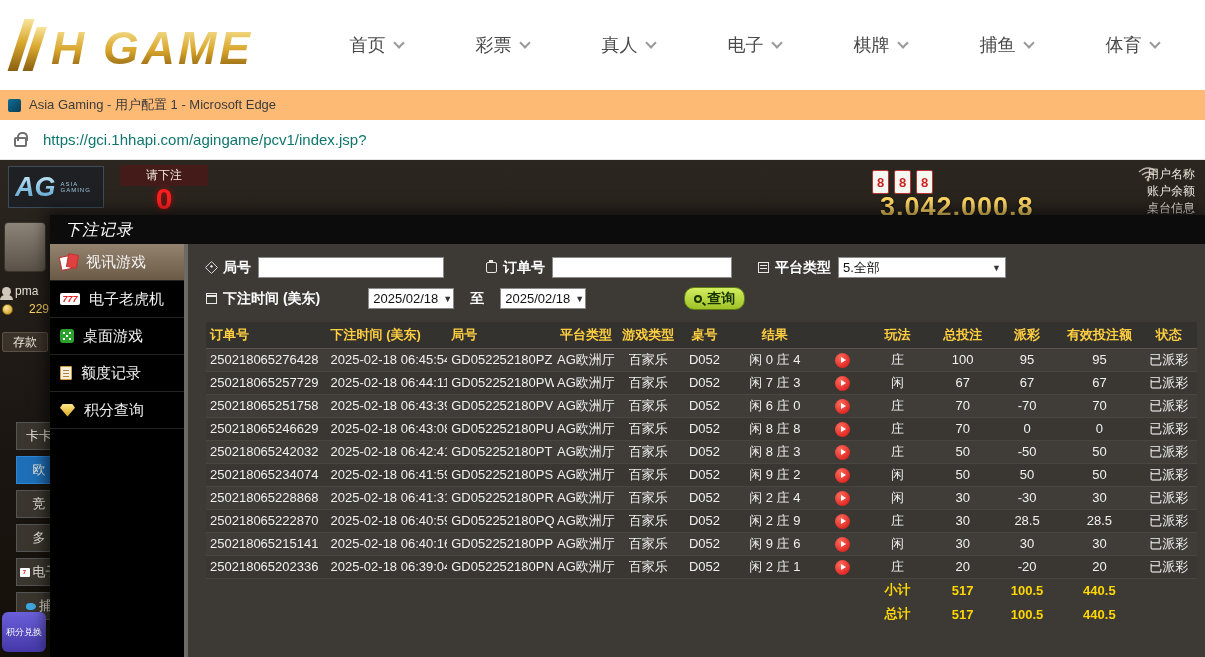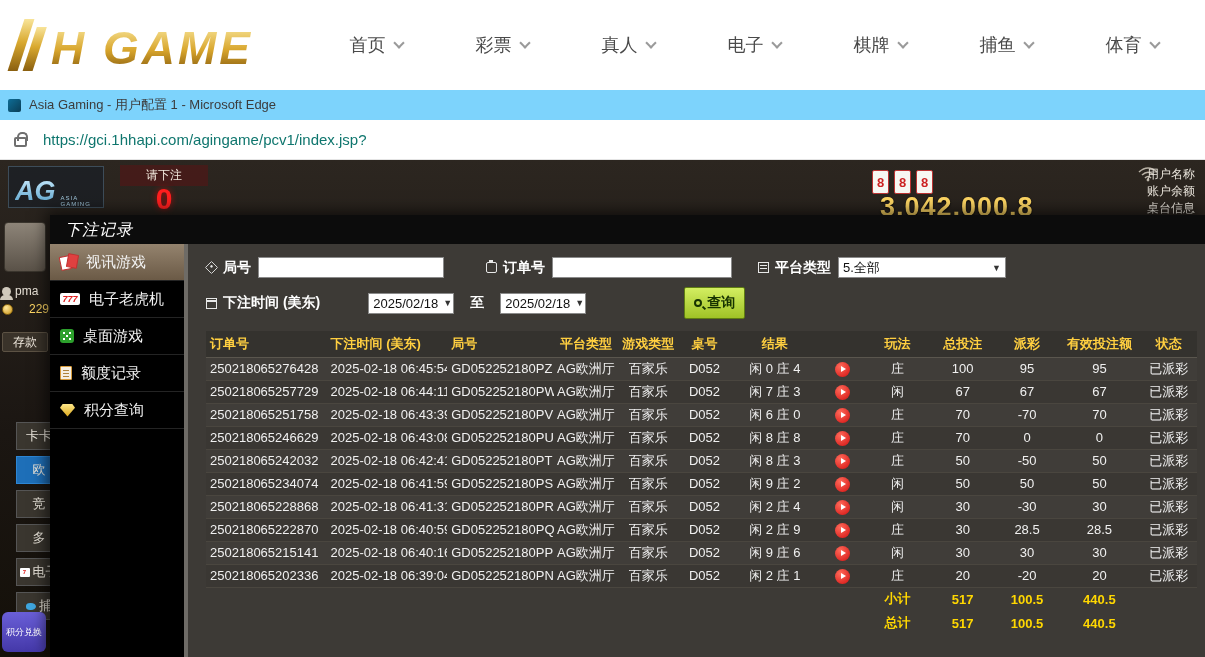--- a/index.html
+++ b/index.html
@@ -13,33 +13,33 @@
   .logo-mark i { display:block; width:10px; height:52px; background:linear-gradient(180deg,#f8e49a 0%,#d9a92f 45%,#8a5f10 100%); }
   .logo-mark i:nth-child(2){ height:44px; margin-top:8px; }
   .logo-text { font-size:46px; font-weight:bold; font-style:italic; letter-spacing:3px;
     background:linear-gradient(180deg,#f9e69a 0%,#d8a52c 55%,#8a5f10 100%);
     -webkit-background-clip:text; background-clip:text; color:transparent; line-height:1; }
   .main-nav { flex:1; display:flex; justify-content:space-around; align-items:center; margin:0 10px 0 60px; }
   .nav-item { display:flex; align-items:center; gap:9px; font-size:18px; color:#4a4a4a; cursor:pointer; }
   .chev { width:8px; height:8px; border-right:2px solid #9a9a9a; border-bottom:2px solid #9a9a9a; transform:rotate(45deg); margin-top:-5px; }
 
   
-  .edge-bar { height:30px; background:#7dd3fc; display:flex; align-items:center; padding-left:8px; gap:8px; font-size:13px; color:#3c3c3c; }
+  .edge-bar { height:30px; background:#fdba74; display:flex; align-items:center; padding-left:8px; gap:8px; font-size:13px; color:#3c3c3c; }
   .edge-icon { width:13px; height:13px; background:linear-gradient(135deg,#0e6d96,#0a3d55); border-radius:2px; }
 
   
   .url-bar { height:40px; background:#fff; border-bottom:1px solid #e4e4e4; display:flex; align-items:center; padding-left:14px; gap:16px; }
   .lock { position:relative; width:13px; height:10px; border:2px solid #6f6f6f; border-radius:2px; margin-top:5px; }
   .lock::before { content:""; position:absolute; left:1px; top:-7px; width:7px; height:7px; border:2px solid #6f6f6f; border-bottom:none; border-radius:5px 5px 0 0; }
   .url-text { font-size:15px; color:#0f766e; }
 
   
   .content { position:relative; height:497px; background:linear-gradient(180deg,#2c2620 0%,#1b1612 55%,#141009 100%); overflow:hidden; }
   .bg-el { position:absolute; z-index:1; }
-  .ag-box { left:8px; top:6px; width:96px; height:42px; background:rgba(20,30,40,.55); border:1px solid rgba(120,160,190,.35); display:flex; align-items:flex-end; padding-left:6px; gap:5px; }
+  .ag-box { left:8px; top:6px; width:96px; height:42px; background:rgba(20,30,40,.55); border:1px solid rgba(120,160,190,.35); display:flex; align-items:center; padding-left:6px; gap:5px; }
   .ag-big { font-size:27px; font-weight:bold; background:linear-gradient(180deg,#cfeeff,#4e9cc8); -webkit-background-clip:text; background-clip:text; color:transparent; font-style:italic; }
   .ag-sub { font-size:6px; color:#9fc5da; letter-spacing:1px; }
   .bet-prompt { left:120px; top:5px; width:88px; text-align:center; color:#f2e9dd; font-size:12px; background:rgba(90,20,20,.55); padding:2px 0; }
   .bet-zero { left:120px; top:22px; width:88px; text-align:center; color:#ff1f1f; font-size:30px; font-weight:bold; text-shadow:0 0 6px rgba(255,0,0,.6); }
   .cards { left:872px; top:10px; display:flex; gap:5px; }
   .card { width:17px; height:24px; background:#f7f7f2; border:1px solid #b33; border-radius:2px; color:#c22; font-size:13px; font-weight:bold; display:flex; align-items:center; justify-content:center; }
   .big-amount { left:880px; top:32px; font-size:27px; font-weight:bold; color:#ffd764; letter-spacing:1px; text-shadow:0 1px 2px #000; }
   .wifi { right:46px; top:6px; }
   .right-info { right:0; top:6px; width:58px; color:#e8e3da; font-size:12px; line-height:17px; text-align:left; overflow:hidden; white-space:nowrap; }
   .avatar { left:4px; top:62px; width:42px; height:50px; border-radius:4px; background:linear-gradient(180deg,#8d8478,#5a5248); border:1px solid #3a352d; }
@@ -87,21 +87,21 @@
   .fi-tag::before { content:""; position:absolute; left:2px; top:2px; width:3px; height:3px; border-radius:50%; background:#e8e8e8; }
   .fi-clip { border-radius:2px; }
   .fi-clip::before { content:""; position:absolute; left:2px; top:-3px; width:4px; height:3px; background:#e8e8e8; }
   .fi-list::before { content:""; position:absolute; left:1px; top:2px; right:1px; height:5px;
     background:repeating-linear-gradient(180deg,#e8e8e8 0 1px,transparent 1px 3px); }
   .fi-cal::before { content:""; position:absolute; left:0; right:0; top:1px; height:2px; background:#e8e8e8; }
   .txt-input { width:186px; height:21px; background:#fff; border:1px solid #8a8a8a; margin-left:7px; font-size:13px; padding:0 4px; }
   .fake-select { background:#fff; color:#111; height:21px; display:flex; align-items:center; justify-content:space-between; font-size:13px; padding:0 4px; border:1px solid #8a8a8a; cursor:pointer; }
   .fs-arrow { font-size:9px; color:#333; margin-left:5px; }
   .to-label { color:#fff; font-size:14px; font-weight:bold; margin:0 16px; }
-  .search-btn { height:32px; padding:0 9px; display:flex; align-items:center; gap:5px; background:linear-gradient(180deg,#d3ee61,#9fc226); border:1px solid #5f7d12; border-radius:2px; color:#173300; font-size:14px; font-weight:bold; cursor:pointer; }
+  .search-btn { height:23px; padding:0 9px; display:flex; align-items:center; gap:5px; background:linear-gradient(180deg,#d3ee61,#9fc226); border:1px solid #5f7d12; border-radius:10px; color:#173300; font-size:14px; font-weight:bold; cursor:pointer; }
   .mag { width:8px; height:8px; border:2px solid #173300; border-radius:50%; position:relative; }
   .mag::after { content:""; position:absolute; left:6px; top:6px; width:4px; height:2px; background:#173300; transform:rotate(45deg); }
 
   
   .bet-table { width:100%; border-collapse:collapse; margin-top:12px; font-size:13px; table-layout:fixed; }
   .bet-table th { color:#ffcf40; font-weight:bold; height:26px; background:#34322e; border-bottom:1px solid #5a564e; text-align:center; white-space:nowrap; overflow:hidden; }
   .bet-table td { height:23px; color:#f0f0f0; text-align:center; border-bottom:1px solid #4a463f; white-space:nowrap; overflow:hidden; }
   .bet-table tbody tr:nth-child(odd) td { background:#403d39; }
   .bet-table tbody tr:nth-child(even) td { background:#3a3733; }
   .bet-table td.al, .bet-table th.al { text-align:left; padding-left:4px; }

